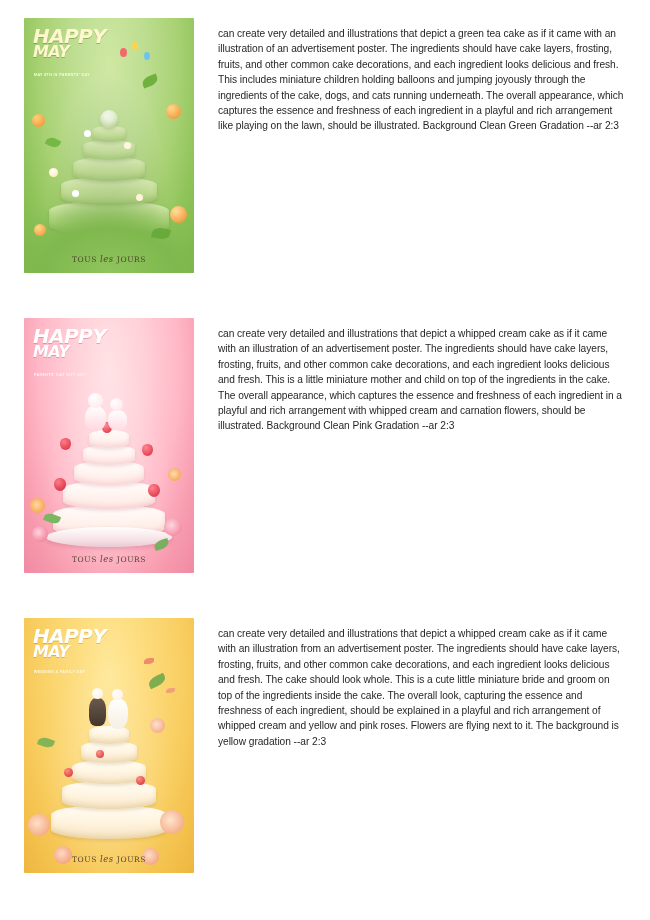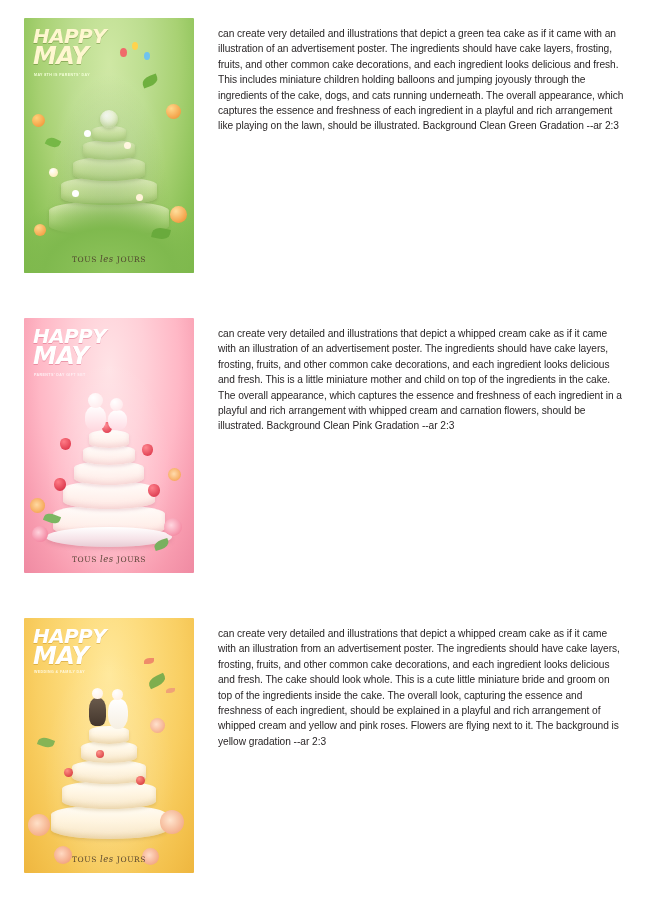--- a/index.html
+++ b/index.html
@@ -54,21 +54,21 @@
     left: 9px;
     top: 9px;
     z-index: 8;
     font-family: "DejaVu Sans", sans-serif;
     font-weight: bold;
     font-style: italic;
     letter-spacing: -0.6px;
     line-height: 0.92;
   }
   .poster .title .l1 { display: block; font-size: 20px; }
-  .poster .title .l2 { display: block; font-size: 24px; }
+  .poster .title .l2 { display: block; font-size: 16px; }
   .poster .sub {
     position: absolute;
     left: 10px;
     z-index: 8;
     font-size: 3.6px;
     letter-spacing: 0.4px;
     font-family: "Liberation Sans", sans-serif;
     font-weight: bold;
   }
   .poster .brand {

